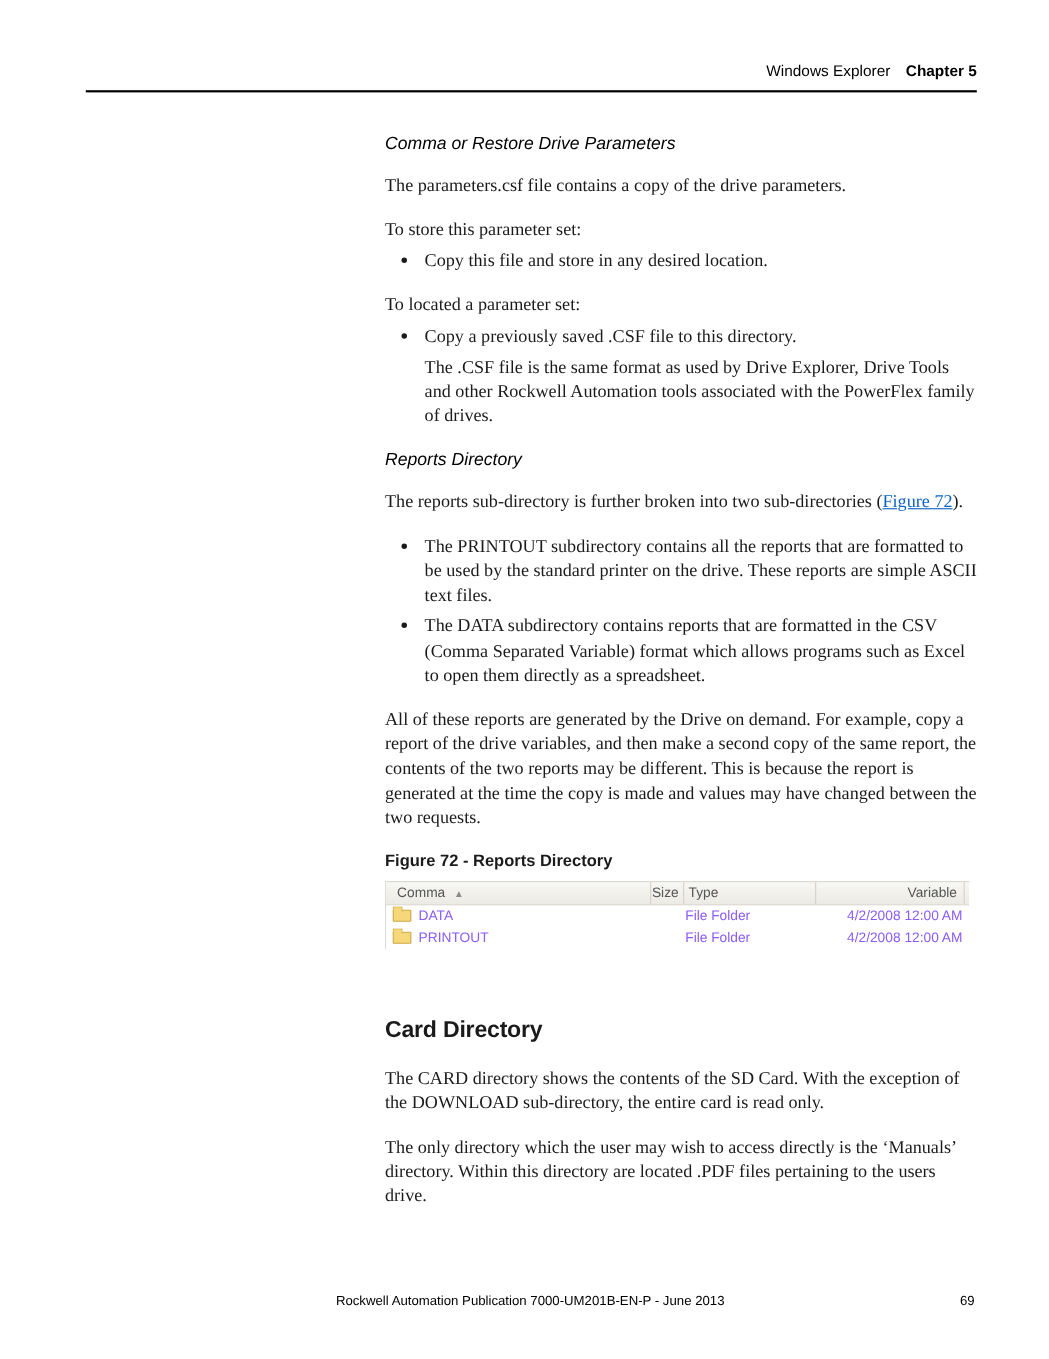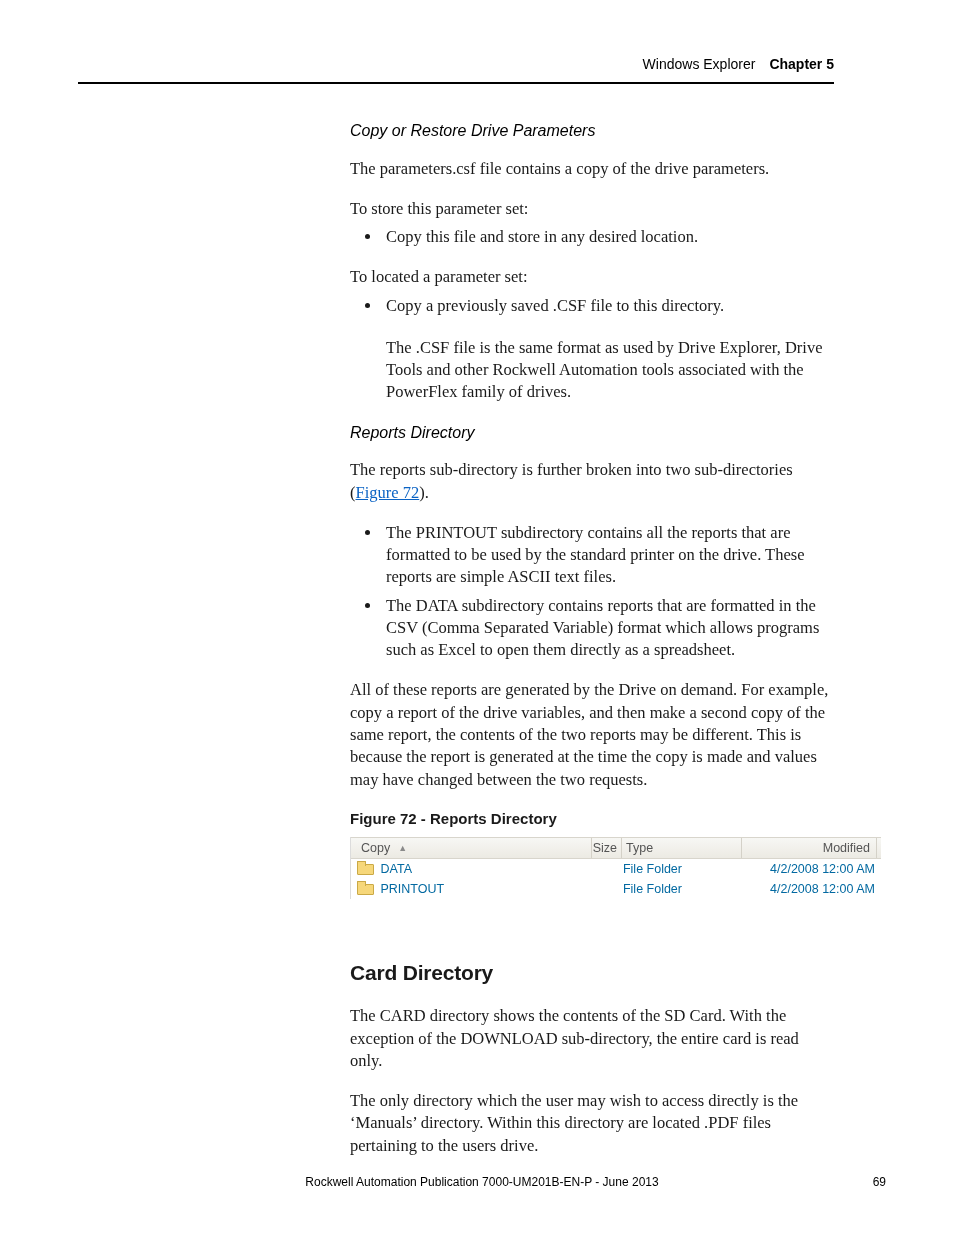--- a/index.html
+++ b/index.html
@@ -8,21 +8,21 @@
     width: 954px;
     height: 1235px;
     position: relative;
     font-family: Georgia, "Times New Roman", serif;
     color: #000;
     background: #fff;
   }
   .page {
     position: absolute;
     left: 0; top: 0; right: 0; bottom: 0;
-    padding: 56px 120px 50px 78px;
+    padding: 56px 66px 50px 78px;
     box-sizing: border-box;
   }
   .running-header {
     display: flex;
     justify-content: flex-end;
     align-items: baseline;
     font-family: "Segoe UI", "Myriad Pro", Arial, sans-serif;
     font-size: 14px;
     color: #000;
     padding-bottom: 10px;
@@ -54,21 +54,21 @@
   ul.bullets {
     margin: 0 0 18px 0;
     padding-left: 32px;
   }
   ul.bullets li {
     margin-bottom: 6px;
     padding-left: 4px;
   }
   ul.bullets li .sub-para {
     display: block;
-    margin-top: 20px;
+    margin-top: 6px;
   }
   .fig-link { color: #0b63c4; text-decoration: underline; }
   .fig-caption {
     font-family: "Segoe UI", "Myriad Pro", Arial, sans-serif;
     font-weight: 700;
     font-size: 15px;
     margin: 10px 0 8px 0;
   }
   
   .explorer-list {
@@ -97,21 +97,21 @@
     align-items: center;
     padding-left: 4px;
     box-sizing: border-box;
   }
   .explorer-list .hdr > div:last-child { border-right: 1px solid #d4d1c8; }
   .col-name { width: 235px; }
   .col-size { width: 30px; justify-content: flex-end; padding-right: 4px; }
   .col-type { width: 120px; }
   .col-mod  { width: 135px; text-align: right; justify-content: flex-end; padding-right: 6px; }
   .explorer-list .row .col-mod { text-align: right; }
-  .explorer-list .row { color: #0369a1; }
+  .explorer-list .row { color: #8b5cf6; }
   .sort-glyph {
     font-size: 9px;
     color: #8a8a8a;
     margin-left: 8px;
   }
   .folder-icon {
     display: inline-block;
     width: 15px; height: 12px;
     margin-right: 5px;
     position: relative;
@@ -162,21 +162,21 @@
 <div class="page">
 
   <div class="running-header">
     <span class="sec-title">Windows Explorer</span>
     <span class="chap-label">Chapter 5</span>
   </div>
   <hr class="rule">
 
   <div class="content">
 
-    <h3 class="subhead-italic">Copy or Restore Drive Parameters</h3>
+    <h3 class="subhead-italic">Comma or Restore Drive Parameters</h3>
 
     <p class="para">The parameters.csf file contains a copy of the drive parameters.</p>
 
     <p class="lead-in">To store this parameter set:</p>
     <ul class="bullets">
       <li>Copy this file and store in any desired location.</li>
     </ul>
 
     <p class="lead-in">To located a parameter set:</p>
     <ul class="bullets">
@@ -197,31 +197,31 @@
       <li>The DATA subdirectory contains reports that are formatted in the CSV (Comma Separated Variable) format which allows programs such as Excel to open them directly as a spreadsheet.</li>
     </ul>
 
     <p class="para">All of these reports are generated by the Drive on demand. For example, copy a report of the drive variables, and then make a second copy of the same report, the contents of the two reports may be different. This is because the report is generated at the time the copy is made and values may have changed between the two requests.</p>
 
     <div class="fig-caption">Figure 72 - Reports Directory</div>
 
     <div class="explorer-list">
       <div class="hdr">
         <div class="col-name">
-          <span>Copy</span>
+          <span>Comma</span>
           <span class="sort-glyph">▲</span>
         </div>
         <div class="col-size">
           <span>Size</span>
         </div>
         <div class="col-type">
           <span>Type</span>
         </div>
         <div class="col-mod">
-          <span>Modified</span>
+          <span>Variable</span>
         </div>
       </div>
 
       <div class="row">
         <div class="col-name">
           <span class="folder-icon"></span>
           <span>DATA</span>
         </div>
         <div class="col-size"></div>
         <div class="col-type">File Folder</div>

